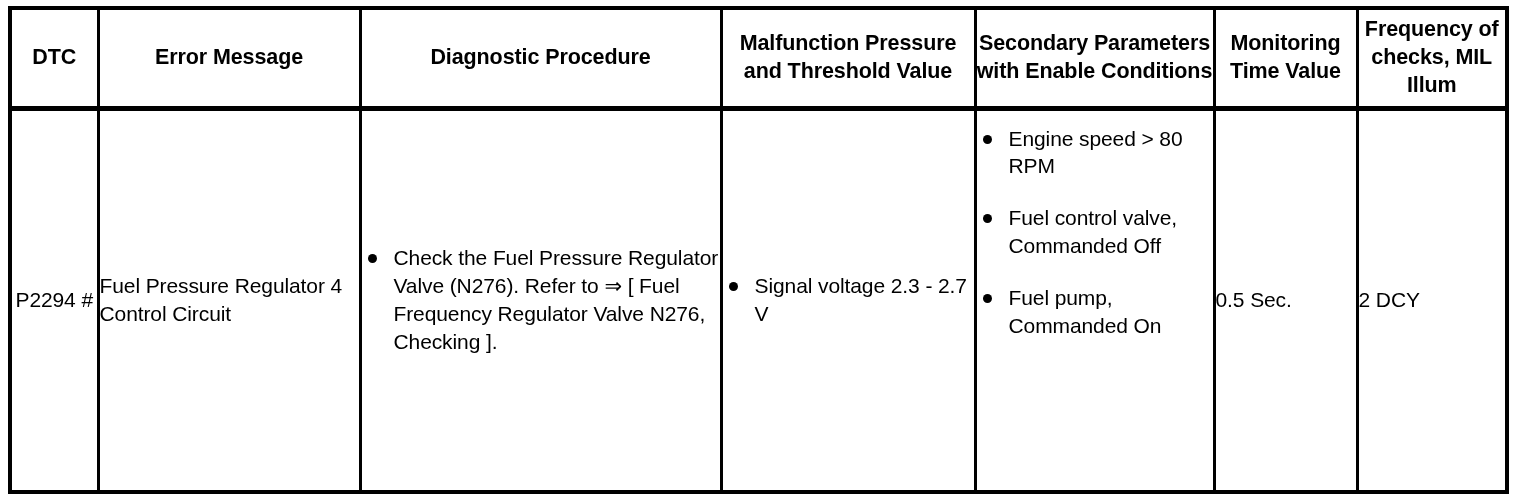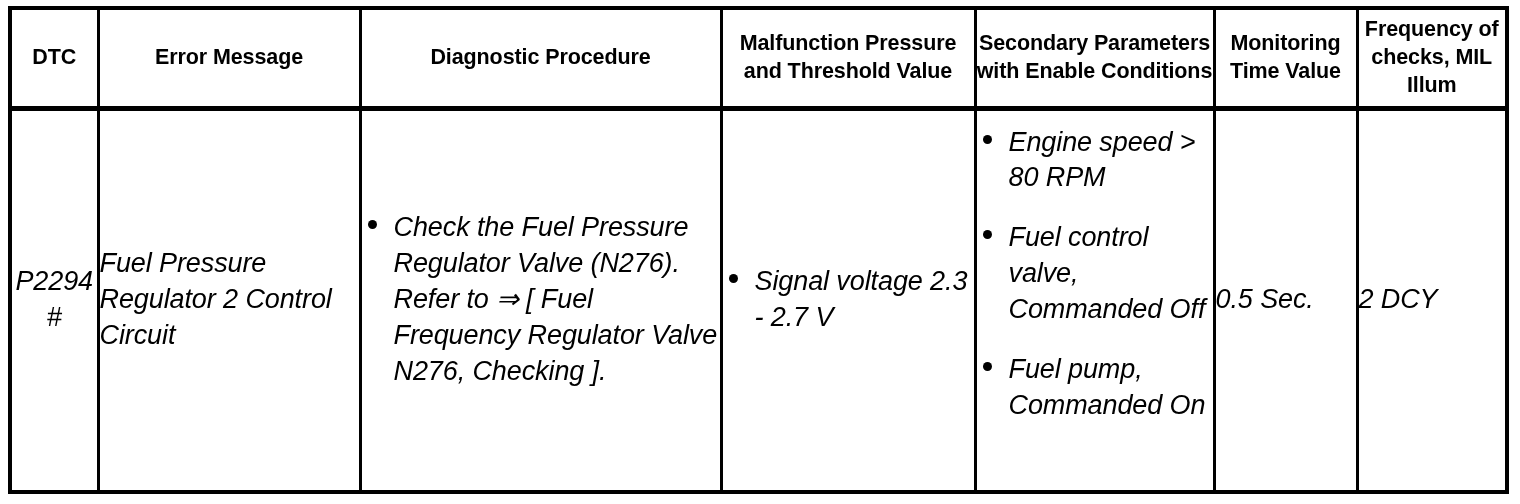--- a/index.html
+++ b/index.html
@@ -49,24 +49,23 @@
     border-bottom: 5px solid #000;
     font-weight: bold;
     font-size: 21.5px;
     line-height: 1.30;
     text-align: center;
     letter-spacing: -0.1px;
     padding: 2px 4px;
   }
   tbody tr { height: 379px; }
   tbody td {
-    font-size: 27px;
+    font-size: 21px;
     line-height: 1.33;
     letter-spacing: -0.1px;
-    font-style: italic;
   }
   td.cell-dtc {
     text-align: center;
     padding: 0 3px;
   }
   td.cell-text {
     text-align: left;
     padding: 0 8px;
   }
   td.cell-bullets {
@@ -119,21 +118,21 @@
         <th>Malfunction Pressure and Threshold Value</th>
         <th>Secondary Parameters with Enable Conditions</th>
         <th>Monitoring Time Value</th>
         <th>Frequency of checks, MIL Illum</th>
       </tr>
     </thead>
     <tbody>
       <tr>
         <td class="cell-dtc">P2294
 #</td>
-        <td class="cell-text">Fuel Pressure Regulator 2 Control Circuit</td>
+        <td class="cell-text">Fuel Pressure Regulator 4 Control Circuit</td>
         <td class="cell-bullets">
           <ul class="bul tight">
             <li>
               <span class="dot"></span>
               <span class="line">Check the Fuel Pressure Regulator Valve (N276). Refer to ⇒ [ Fuel Frequency Regulator Valve N276, Checking ].</span>
             </li>
           </ul>
         </td>
         <td class="cell-bullets">
           <ul class="bul tight">

